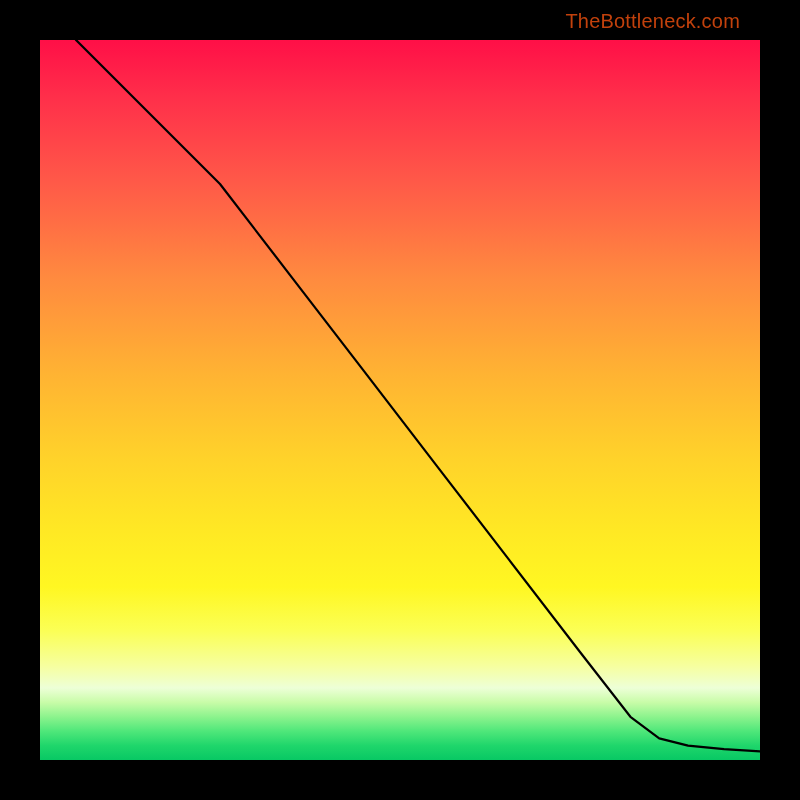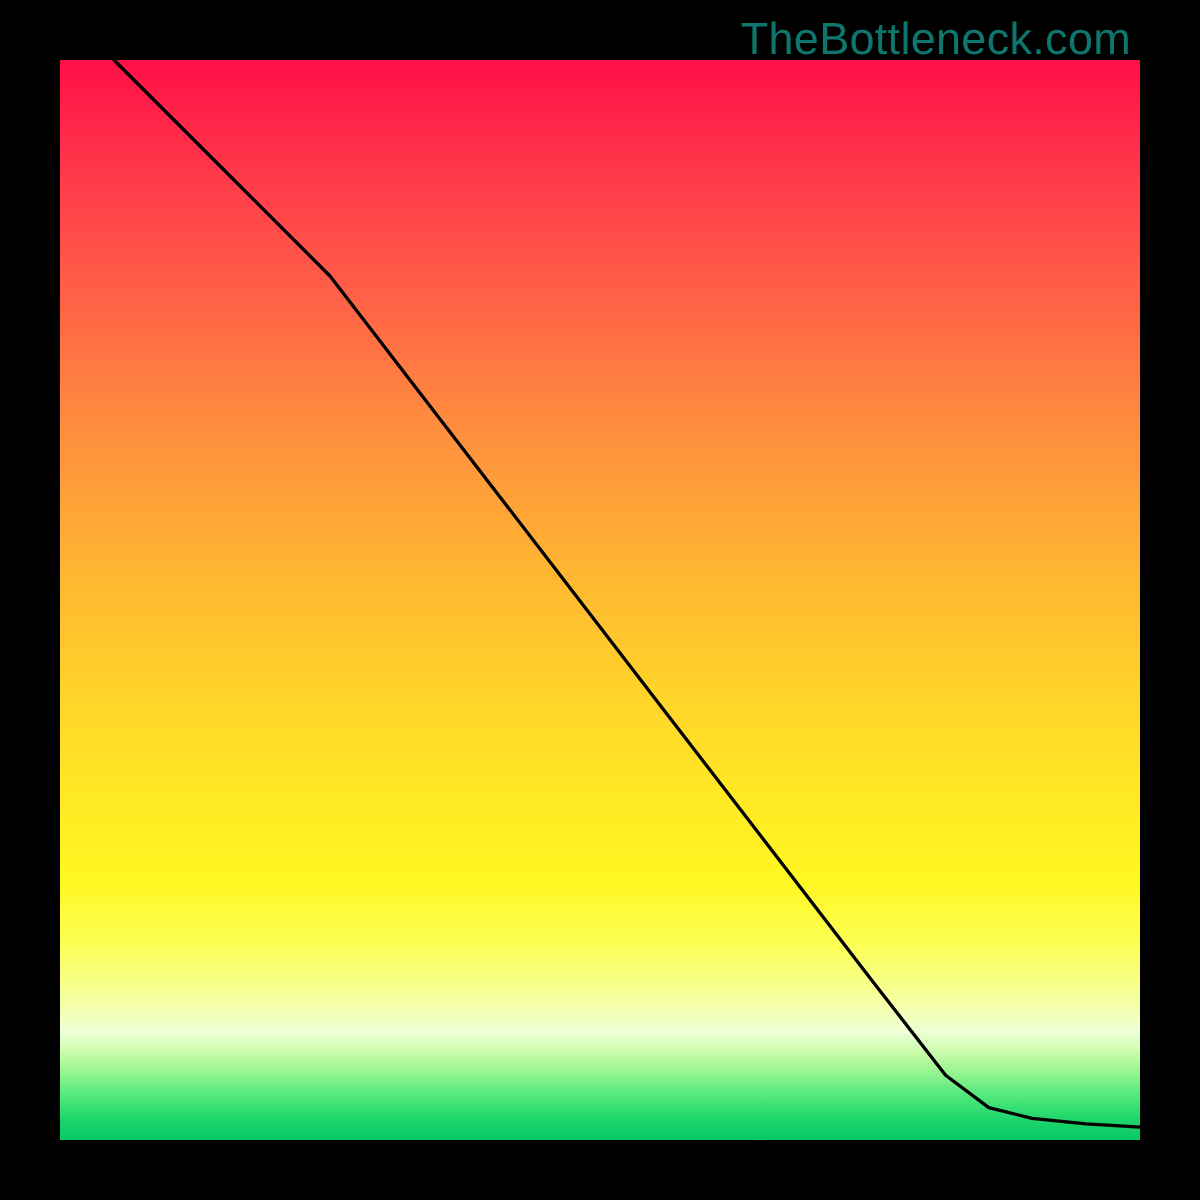--- a/index.html
+++ b/index.html
@@ -45,23 +45,23 @@
       #c8fca8 92%,
       #8cf38d 94%,
       #4fe77a 96%,
       #1fd66b 98%,
       #08c864 100%
     );
   }
   .watermark {
     position: absolute;
     top: 10px;
-    right: 46px;
-    color: #0f766e;
-    font-size: 30px;
+    right: 60px;
+    color: #c2410c;
+    font-size: 20px;
     letter-spacing: 0.2px;
     user-select: none;
   }
   svg.curve {
     position: absolute;
     inset: 0;
   }
   .curve path {
     fill: none;
     stroke: #000;

